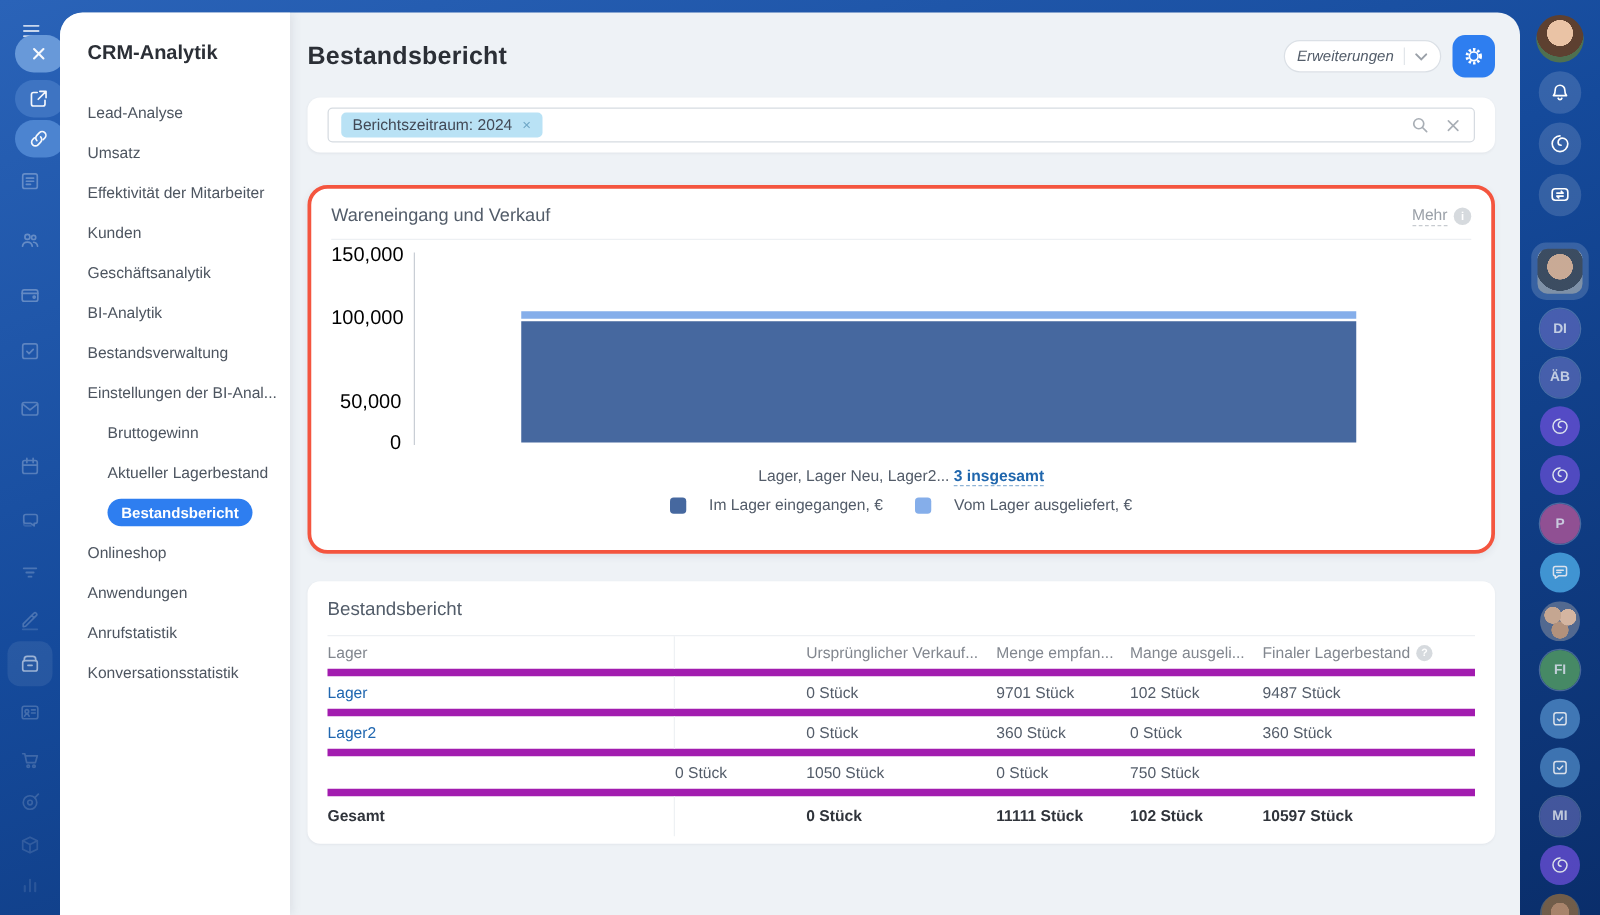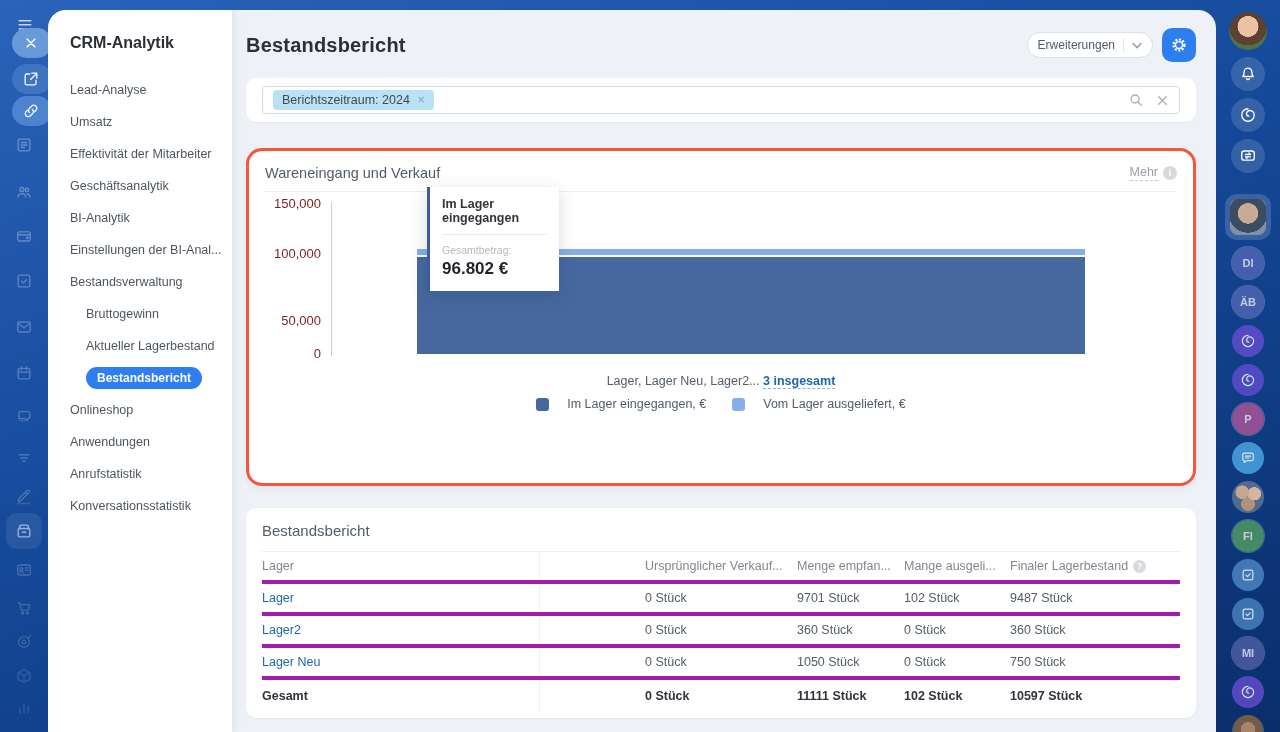--- a/index.html
+++ b/index.html
@@ -28,65 +28,65 @@
   .nav-item { font-size:12.5px; color:#4d5560; height:32px; display:flex; align-items:center; cursor:pointer; }
   .nav-item.indent { padding-left:16px; }
   .nav-item .pill { background:#2e7ef0; color:#fff; font-weight:700; font-size:12px;
                     padding:4px 11px; border-radius:13px; }
   
   .content { position:absolute; left:184px; right:0; top:0; bottom:0; padding:18px 20px 0 14px; overflow:hidden; }
   .page-head { display:flex; align-items:center; justify-content:space-between; margin-bottom:16px; }
   .page-title { font-size:20px; font-weight:700; color:#2b2f36; letter-spacing:.2px; }
   .head-right { display:flex; align-items:center; gap:9px; }
   .ext-btn { background:#fff; border:1px solid #dbe0e6; border-radius:16px; height:26px;
-             display:flex; align-items:center; gap:8px; padding:0 10px; font-size:12px; color:#525c69; cursor:pointer; }
+             display:flex; align-items:center; gap:8px; padding:0 10px; font-size:12px; color:#525c69; cursor:pointer;font-style:italic; }
   .ext-btn .sep { width:1px; height:14px; background:#e2e6ea; }
   .gear-btn { width:34px; height:34px; border-radius:10px; background:#2e7ef0; display:flex;
               align-items:center; justify-content:center; cursor:pointer; }
   
   .filter-card { background:#fff; border-radius:10px; padding:8px 16px; box-shadow:0 1px 2px rgba(60,70,90,.06); margin-bottom:26px; }
   .filter-input { border:1px solid #d6dbe1; border-radius:4px; height:28px; display:flex; align-items:center;
                   padding:0 10px; gap:8px; }
   .chip { background:#b9e2f5; border-radius:4px; font-size:12.5px; color:#424956; padding:3px 9px;
           display:flex; gap:8px; }
   .chip .x { color:#6fa7c6; font-size:12px; cursor:pointer; }
   .fi-spacer { flex:1; }
   .fi-icons { display:flex; align-items:center; gap:12px; }
   
   .chart-card { position:relative; background:#fff; border:3px solid #f4553f; border-radius:16px;
-                padding:14px 16px 12px; height:338px; margin-bottom:22px; box-shadow:0 2px 6px rgba(60,70,90,.08); }
+                padding:14px 16px 12px; height:295px; margin-bottom:22px; box-shadow:0 2px 6px rgba(60,70,90,.08); }
   .card-head { display:flex; align-items:center; justify-content:space-between; }
   .card-title { font-size:14.5px; color:#525c69; }
   .more-link { display:flex; align-items:center; gap:5px; font-size:12.5px; color:#9aa0a8; cursor:pointer; }
   .more-link .lbl { border-bottom:1px dashed #c7cbd0; padding-bottom:1px; }
   .info-dot { width:14px; height:14px; border-radius:50%; background:#d6dade; color:#fff; font-size:9px;
               font-weight:700; display:flex; align-items:center; justify-content:center; }
   .card-divider { height:1px; background:#edf0f3; margin-top:10px; }
   .plot { position:relative; height:176px; margin-top:4px; }
-  .ytick { position:absolute; left:0; width:56px; text-align:right; font-size:13px; color:#7f1d1d; }
+  .ytick { position:absolute; left:0; width:56px; text-align:right; font-size:16px; color:#000000; }
   .yaxis { position:absolute; left:66px; top:6px; bottom:16px; width:1px; background:#c9ced5; }
   .bars { position:absolute; left:152px; right:92px; bottom:18px; }
   .bar-dark { position:absolute; left:0; right:0; bottom:0; background:#46689f; }
   .bar-light { position:absolute; left:0; right:0; height:5px; background:#85aeea; box-shadow:0 0 0 1.5px #fff; }
   .tooltip { position:absolute; left:178px; top:36px; width:132px; background:#fff; z-index:5;
              border-left:3px solid #3c5d97; box-shadow:0 5px 16px rgba(40,50,70,.18); padding:10px 12px 12px; }
   .tt-title { font-size:12.5px; font-weight:700; color:#30343b; }
   .tt-div { height:1px; background:#e8ebee; margin:9px 0; }
   .tt-label { font-size:10.5px; color:#b4b9c0; }
   .tt-value { font-size:17px; font-weight:700; color:#1f2329; margin-top:3px; }
   .x-caption { text-align:center; font-size:12.5px; color:#535c69; margin-top:2px; }
   .x-caption a { color:#1f66ad; font-weight:700; text-decoration:none; border-bottom:1px dashed #8fb4d6; cursor:pointer; }
   .legend { display:flex; justify-content:center; gap:26px; margin-top:9px; }
   .legend-item { display:flex; align-items:center; gap:18px; font-size:12.5px; color:#535c69; }
   .legend-swatch { width:13px; height:13px; border-radius:3px; }
   
   .table-card { background:#fff; border-radius:10px; padding:14px 16px 6px; box-shadow:0 1px 2px rgba(60,70,90,.06); }
   .tc-divider { height:1px; background:#edf0f3; margin-top:12px; }
   .grid-row { display:grid; grid-template-columns:278px 105px 152px 107px 106px 1fr; align-items:center;
-              height:32px; border-bottom:4px solid #a21caf; font-size:12.5px; color:#535c69; }
+              height:32px; border-bottom:6px solid #a21caf; font-size:12.5px; color:#535c69; }
   .grid-row .c1 { padding-left:0; height:100%; display:flex; align-items:center; border-right:1px solid #eef1f4; }
   .grid-row.hdr { color:#82878f; }
   .grid-row .hcell { display:flex; align-items:center; gap:5px; }
   .help-dot { width:13px; height:13px; border-radius:50%; background:#d6dade; color:#fff; font-size:8.5px;
               font-weight:700; display:flex; align-items:center; justify-content:center; }
   .grid-row a.wh-link { color:#2067b0; text-decoration:none; cursor:pointer; }
   .grid-row.total { font-weight:700; color:#30343b; border-bottom:none; }
   
   .right-rail { position:absolute; right:0; top:0; width:64px; height:100%; z-index:1;
                 display:flex; flex-direction:column; align-items:center; padding-top:12px; }
@@ -203,24 +203,25 @@
   </div>
 
 <div class="shell">
 
   <div class="sidebar">
     <div class="sb-title">CRM-Analytik</div>
     <div id="sidebar-nav">
         <div class="nav-item">Lead-Analyse</div>
         <div class="nav-item">Umsatz</div>
         <div class="nav-item">Effektivität der Mitarbeiter</div>
+        <div class="nav-item">Kunden</div>
         <div class="nav-item">Geschäftsanalytik</div>
         <div class="nav-item">BI-Analytik</div>
+        <div class="nav-item">Bestandsverwaltung</div>
         <div class="nav-item">Einstellungen der BI-Anal...</div>
-        <div class="nav-item">Bestandsverwaltung</div>
         <div class="nav-item indent">Bruttogewinn</div>
         <div class="nav-item indent">Aktueller Lagerbestand</div>
         <div class="nav-item indent">
           <span class="pill">Bestandsbericht</span>
         </div>
         <div class="nav-item">Onlineshop</div>
         <div class="nav-item">Anwendungen</div>
         <div class="nav-item">Anrufstatistik</div>
         <div class="nav-item">Konversationsstatistik</div>
       </div>
@@ -281,26 +282,20 @@
         <div class="bars" id="bars-zone">
             <div class="bar-dark" style="height: 97px; background: rgb(70, 104, 159);"></div>
             <div class="bar-light" style="bottom: 99px; height: 6px; background: rgb(133, 174, 234);"></div>
           </div>
       <div class="ytick" style="top: 0px;">150,000</div>
           <div class="ytick" style="top: 50px;">100,000</div>
           <div class="ytick" style="top: 100px; margin-top: 17px;">50,000</div>
           <div class="ytick" style="top: 150px;">0</div>
         </div>
 
-      <div class="tooltip">
-        <div class="tt-title">Im Lager eingegangen</div>
-        <div class="tt-div"></div>
-        <div class="tt-label">Gesamtbetrag:</div>
-        <div class="tt-value">96.802 €</div>
-      </div>
 
       <div class="x-caption">
         <span>Lager, Lager Neu, Lager2...</span>
         <a>3 insgesamt</a>
       </div>
       <div class="legend" id="legend">
           <div class="legend-item">
             <span class="legend-swatch" style="background: rgb(70, 104, 159);"></span>
             <span>Im Lager eingegangen, €</span>
           </div>
@@ -348,23 +343,20 @@
             <div class="c1">
               <a class="wh-link">Lager2</a>
             </div>
             <div></div>
             <div>0 Stück</div>
             <div>360 Stück</div>
             <div>0 Stück</div>
             <div>360 Stück</div>
           </div>
           <div class="grid-row">
-            <div class="c1">
-              <a class="wh-link">Lager Neu</a>
-            </div>
             <div></div>
             <div>0 Stück</div>
             <div>1050 Stück</div>
             <div>0 Stück</div>
             <div>750 Stück</div>
           </div>
           <div class="grid-row total">
             <div class="c1">Gesamt</div>
             <div></div>
             <div>0 Stück</div>

